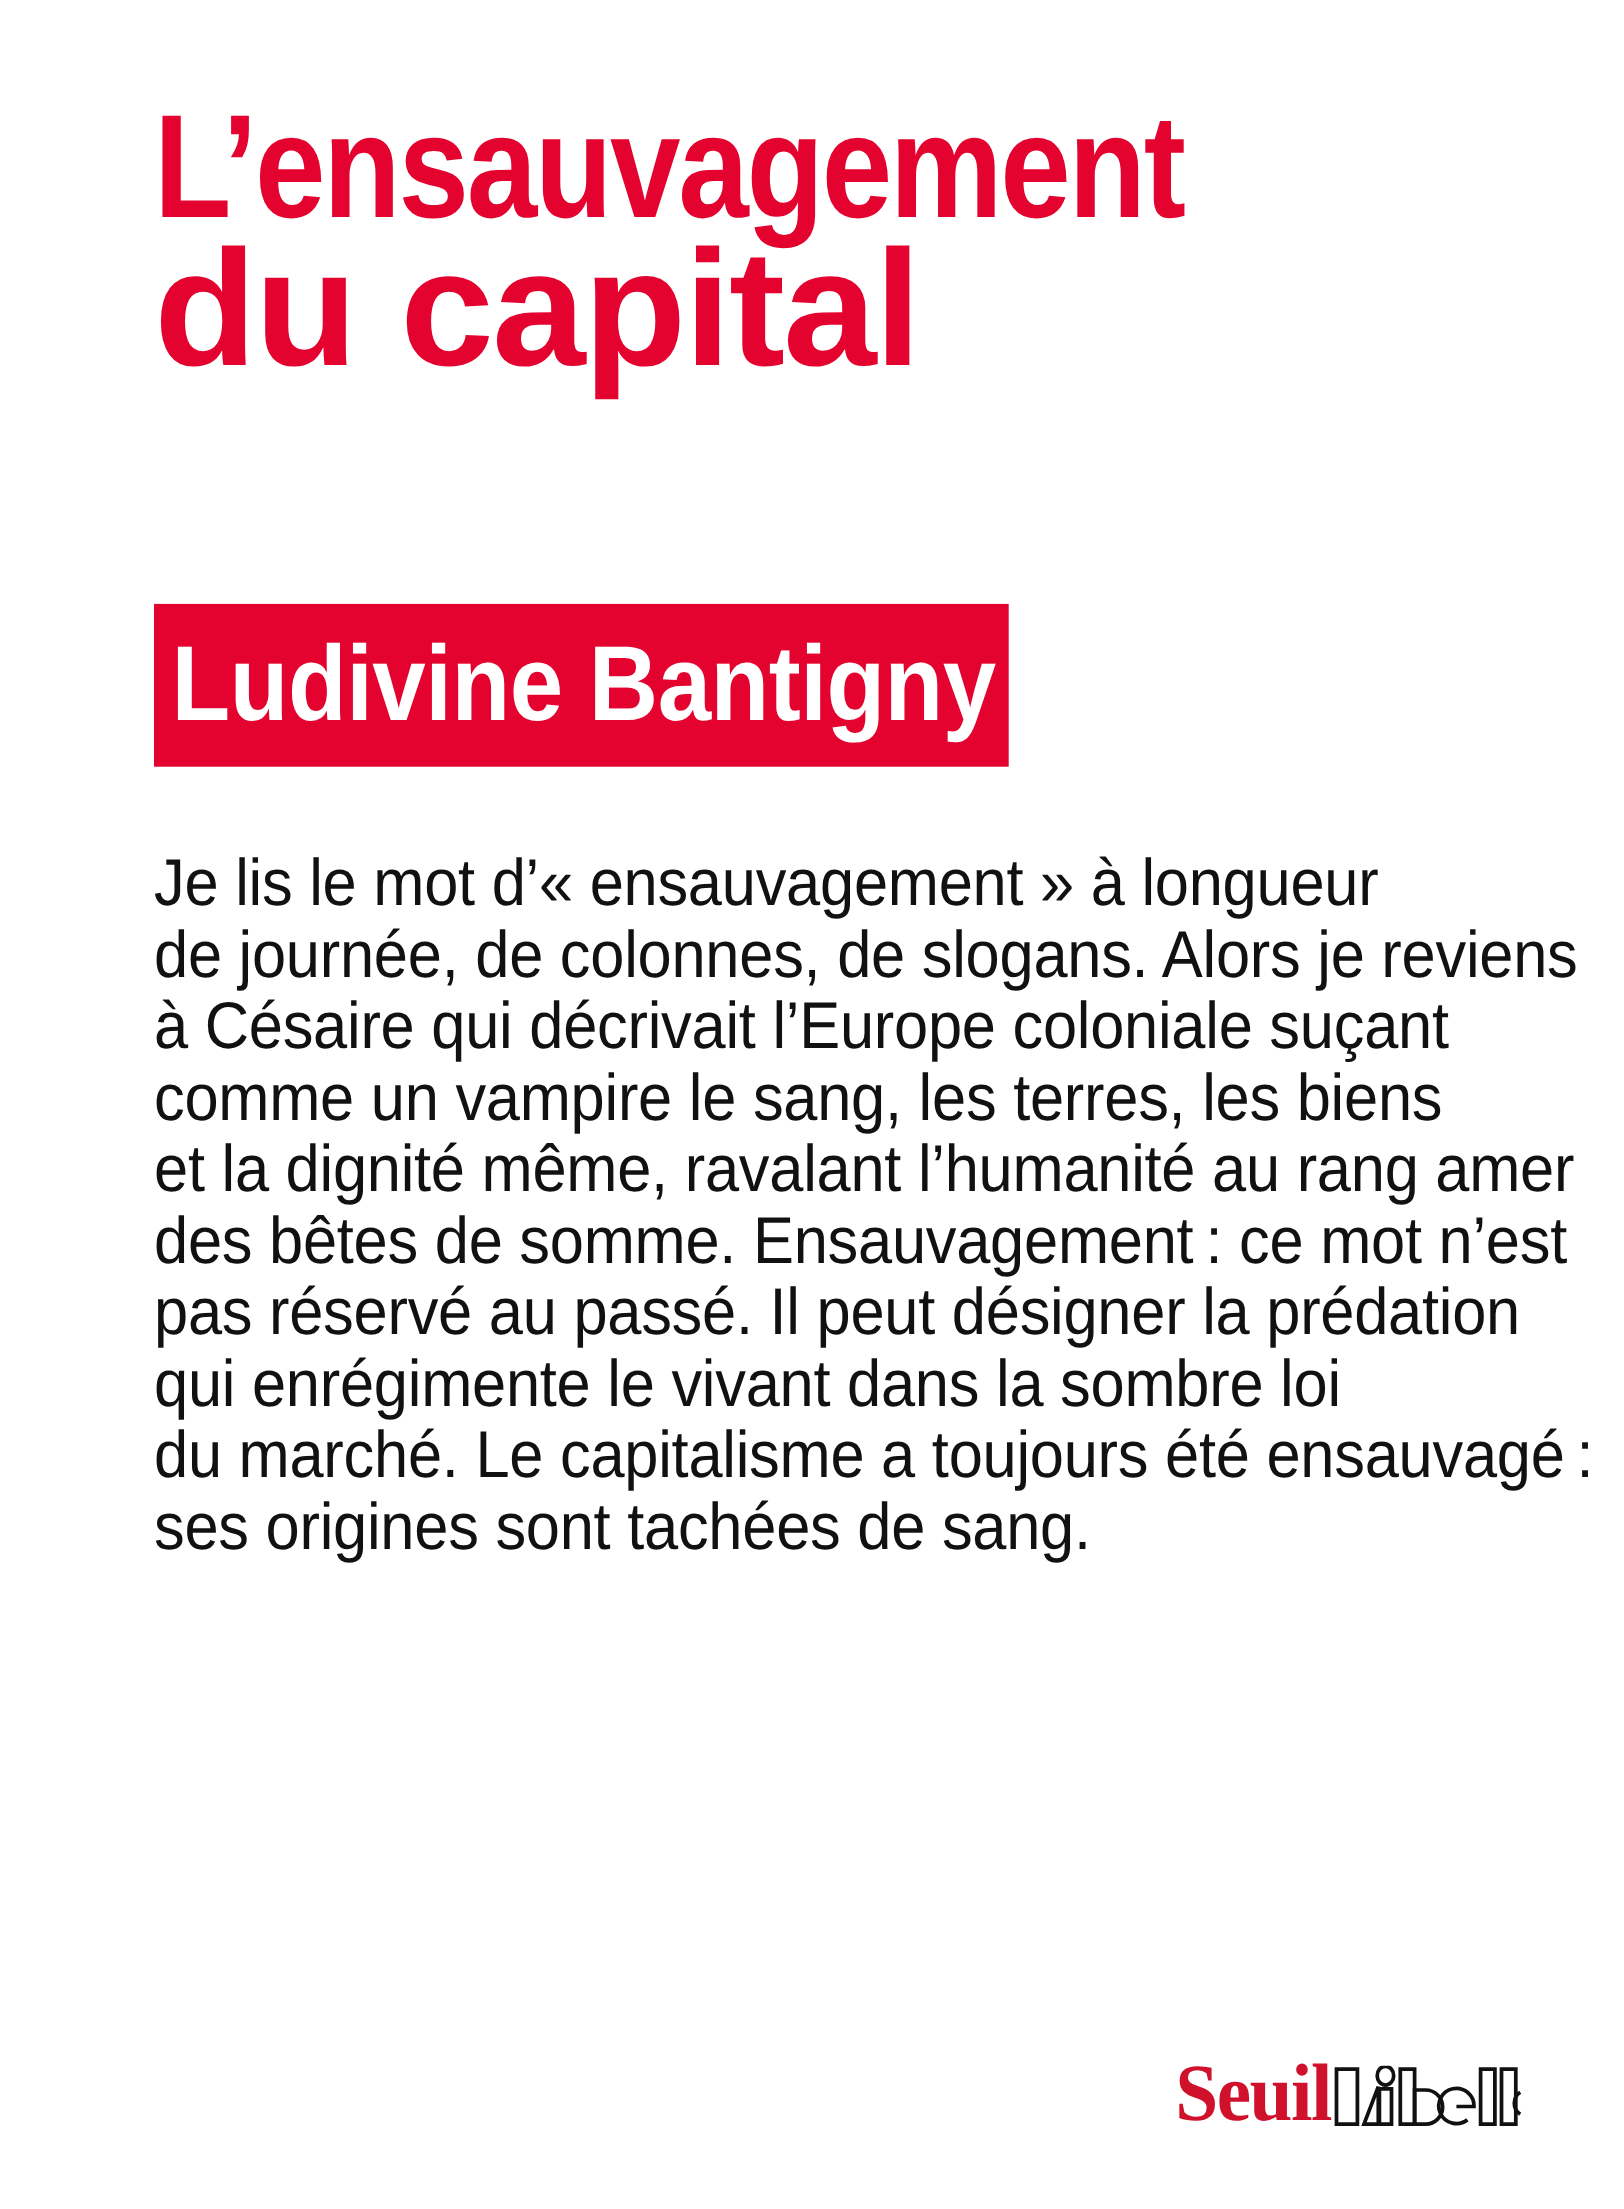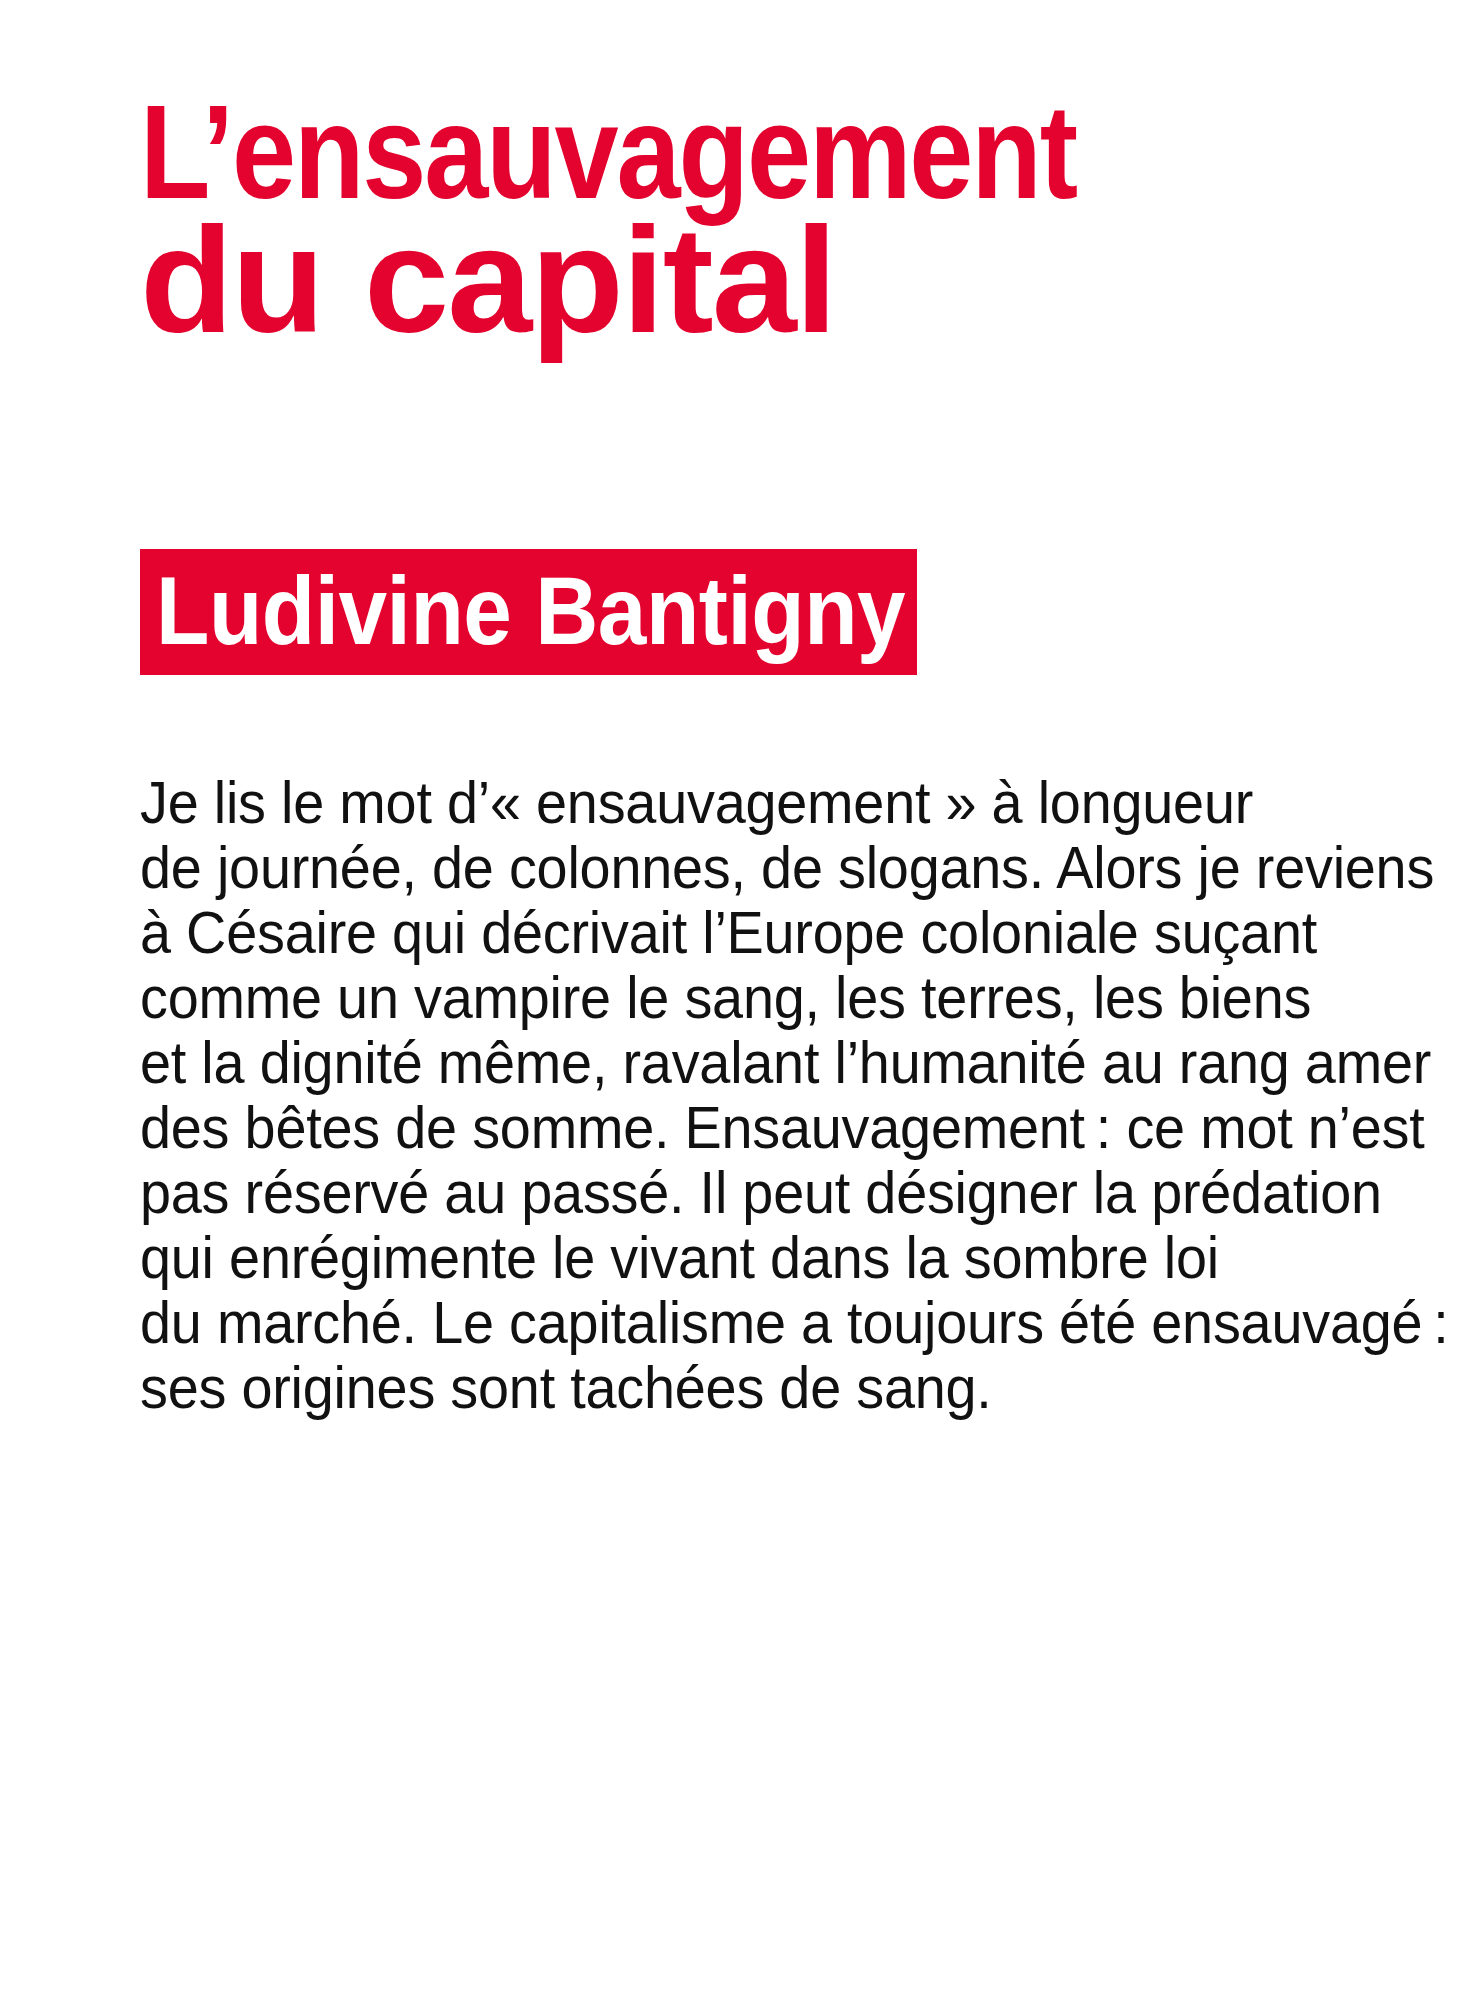--- a/index.html
+++ b/index.html
@@ -56,21 +56,21 @@
     transform-origin: left top;
     letter-spacing: -0.012em;
   }
 
   
   .author-band {
     position: absolute;
     left: 140px;
     top: 549px;
     width: 777px;
-    height: 126px;
+    height: 148px;
     background: #E4032E;
     display: flex;
     align-items: center;
     overflow: hidden;
   }
 
   .author-name {
     color: #ffffff;
     font-family: "Liberation Sans Narrow", "Liberation Sans", sans-serif;
     font-weight: bold;
@@ -158,14 +158,43 @@
     <span class="ln">à Césaire qui décrivait l’Europe coloniale suçant</span>
     <span class="ln">comme un vampire le sang, les terres, les biens</span>
     <span class="ln">et la dignité même, ravalant l’humanité au rang amer</span>
     <span class="ln">des bêtes de somme. Ensauvagement : ce mot n’est</span>
     <span class="ln">pas réservé au passé. Il peut désigner la prédation</span>
     <span class="ln">qui enrégimente le vivant dans la sombre loi</span>
     <span class="ln">du marché. Le capitalisme a toujours été ensauvagé :</span>
     <span class="ln">ses origines sont tachées de sang.</span>
   </div>
 
+  <div class="logo">
+    <span class="logo-seuil">Seuil</span>
+    <span class="logo-libelle">
+
+      <svg width="178" height="56" viewBox="0 0 178 56" aria-hidden="true">
+        <g fill="none" stroke="#111111" stroke-width="3.4">
+
+          <path d="M3 3 H22 V53 H3 Z"></path>
+
+          <path d="M28 53 L41 19 L41 53 Z"></path>
+
+          <ellipse cx="47.5" cy="9" rx="7.5" ry="8.5"></ellipse>
+
+          <path d="M42 53 V21 H53 V53 Z"></path>
+
+          <path d="M61 3 H74 V53 H61 Z"></path>
+          <path d="M74 22 H84 a15 15 0 0 1 0 31 H74 Z"></path>
+
+          <path d="M112 37 H128 a16 16 0 1 0 -6 12"></path>
+
+          <path d="M134 3 H147 V53 H134 Z"></path>
+
+          <path d="M153 3 H166 V53 H153 Z"></path>
+
+          <path d="M170 44 a12 12 0 0 1 0 -20"></path>
+        </g>
+      </svg>
+    </span>
+  </div>
 
 </div>
 
 </body></html>

